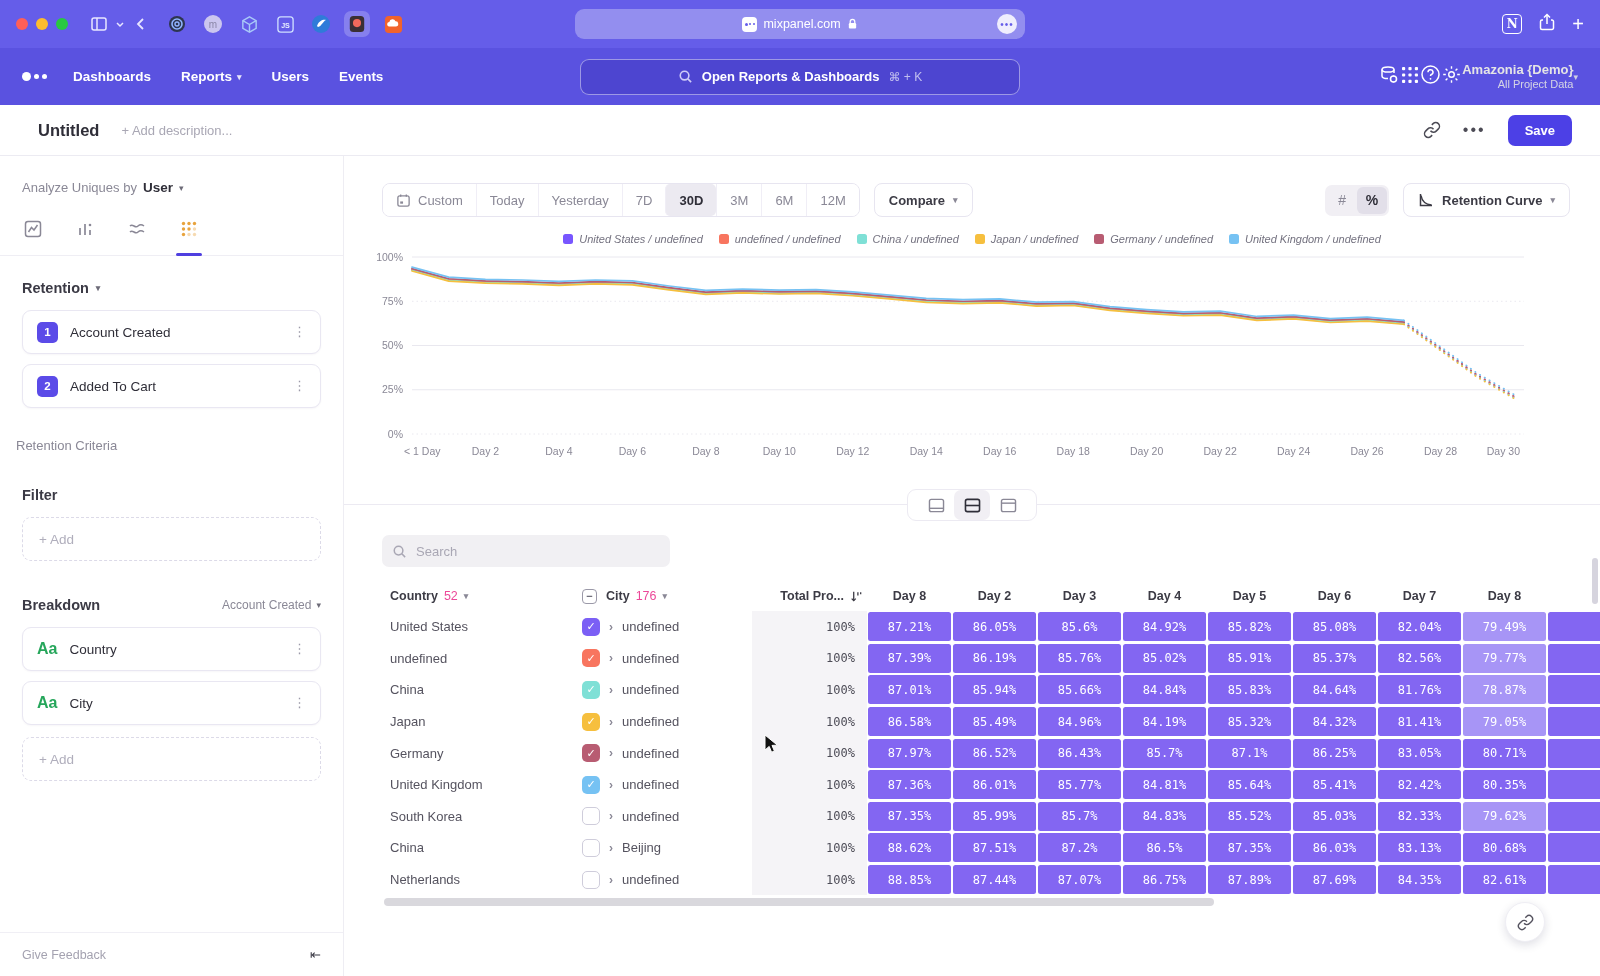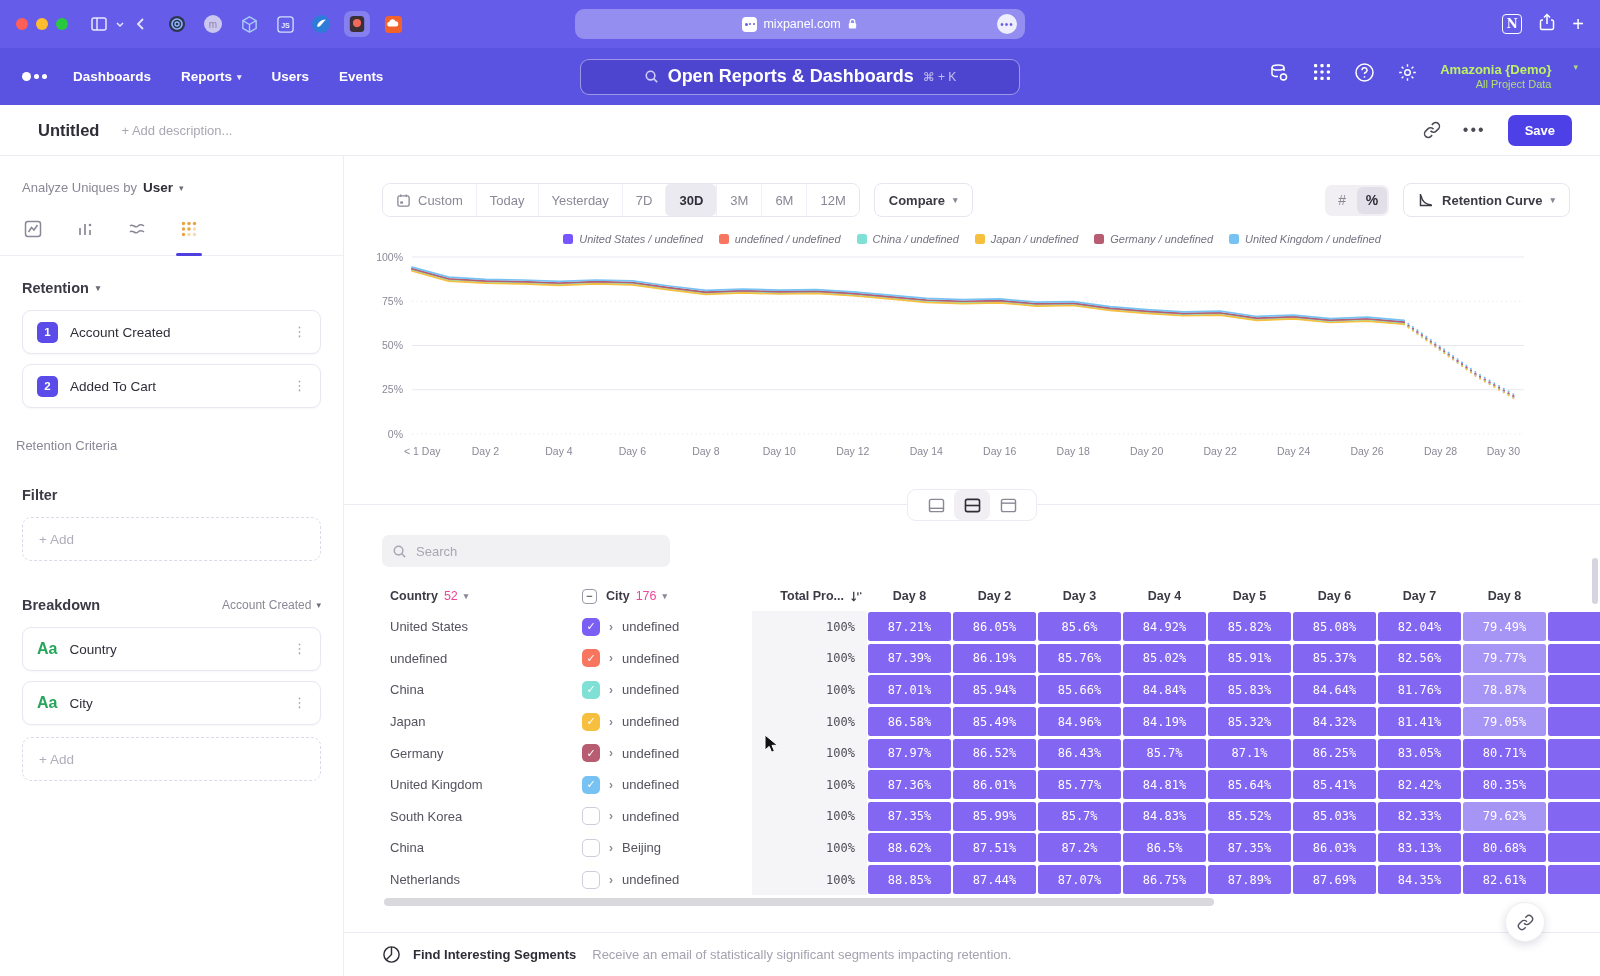--- a/index.html
+++ b/index.html
@@ -34,23 +34,23 @@
   .mp-logo { display:flex; align-items:center; gap:3px; margin-right:26px; }
   .mp-logo i { background:#fff; border-radius:50%; display:block; }
   .mp-logo i:nth-child(1){width:9px;height:9px}
   .mp-logo i:nth-child(2){width:5px;height:5px}
   .mp-logo i:nth-child(3){width:5px;height:5px}
   .nav-items { display:flex; align-items:center; gap:30px; }
   .nav-item { color:#fff; font-size:13.5px; font-weight:600; display:flex; align-items:center; gap:5px; cursor:default; }
   .nav-chev { font-size:9px; opacity:.85; }
   .nav-search { position:absolute; left:50%; transform:translateX(-50%); width:440px; height:36px; background:rgba(40,32,160,.25);
     border:1.5px solid rgba(255,255,255,.45); border-radius:9px; display:flex; align-items:center; justify-content:center; gap:9px; }
-  .nav-search .ph { color:#fff; font-size:18px; font-weight:600; }
+  .nav-search .ph { color:#fff; font-size:13px; font-weight:600; }
   .nav-search .kbd { color:rgba(255,255,255,.65); font-size:12px; }
-  .nav-right { margin-left:auto; display:flex; align-items:flex-start; gap:22px; color:#bef264; }
+  .nav-right { margin-left:auto; display:flex; align-items:center; color:#e5e5e5; }
   .proj { text-align:right; line-height:1.25; }
   .proj .p-name { font-size:13px; font-weight:700; }
   .proj .p-scope { font-size:11px; opacity:.88; }
 
   
   .page-header { height:51px; display:flex; align-items:center; padding:0 28px 0 38px; border-bottom:1px solid #ecebf2; background:#fff; }
   .rpt-title { font-size:16.5px; font-weight:700; color:#2f2e38; margin-right:22px; }
   .rpt-desc { font-size:13px; color:#a9a7b4; }
   .hdr-right { margin-left:auto; display:flex; align-items:center; gap:22px; }
   .icon-btn { color:#4c4b55; display:flex; align-items:center; }
@@ -394,20 +394,24 @@
         <span class="card-label">Country</span>
         <span class="kebab">⋮</span>
       </div>
       <div class="sb-card" style="margin-top:10px">
         <span class="aa">Aa</span>
         <span class="card-label">City</span>
         <span class="kebab">⋮</span>
       </div>
       <div class="add-card" style="margin-top:12px">+ Add</div>
 
+      <div class="sb-feedback">
+        <span class="fb">Give Feedback</span>
+        <span class="collapse-ic">⇤</span>
+      </div>
     </div>
 
     <div class="main">
       <div class="chart-toolbar">
         <div class="range-group" id="range-group">
             <div class="range-btn">
               <svg width="15" height="15" viewBox="0 0 16 16" fill="none" stroke="#8a8896" stroke-width="1.4">
                 <rect x="2" y="3" width="12" height="11" rx="2"></rect>
                 <line x1="5" y1="1.5" x2="5" y2="4"></line>
                 <line x1="11" y1="1.5" x2="11" y2="4"></line>
@@ -748,28 +752,20 @@
               <div class="dcell">87.89%</div>
               <div class="dcell">87.69%</div>
               <div class="dcell">84.35%</div>
               <div class="dcell">82.61%</div>
               <div class="dcell"></div>
             </div>
           </div>
         <div class="h-scrollbar"></div>
       </div>
 
-      <div class="main-footer">
-        <svg width="19" height="19" viewBox="0 0 20 20" fill="none" stroke="#2f2e38" stroke-width="1.5">
-            <circle cx="10" cy="10" r="8"></circle>
-            <path d="M10 2 V10 L4.5 15.5"></path>
-          </svg>
-        <span class="mf-title">Find Interesting Segments</span>
-        <span class="mf-desc">Receive an email of statistically significant segments impacting retention.</span>
-      </div>
 
       <div class="fab-link">
         <svg width="17" height="17" viewBox="0 0 24 24" fill="none" stroke="currentColor" stroke-width="2">
             <path d="M10 13a5 5 0 0 0 7.54.54l3-3a5 5 0 0 0-7.07-7.07l-1.72 1.71"></path>
             <path d="M14 11a5 5 0 0 0-7.54-.54l-3 3a5 5 0 0 0 7.07 7.07l1.71-1.71"></path>
           </svg>
       </div>
       <div class="v-thumb"></div>
 
       <svg class="cursor" width="18" height="20" viewBox="0 0 18 20">

